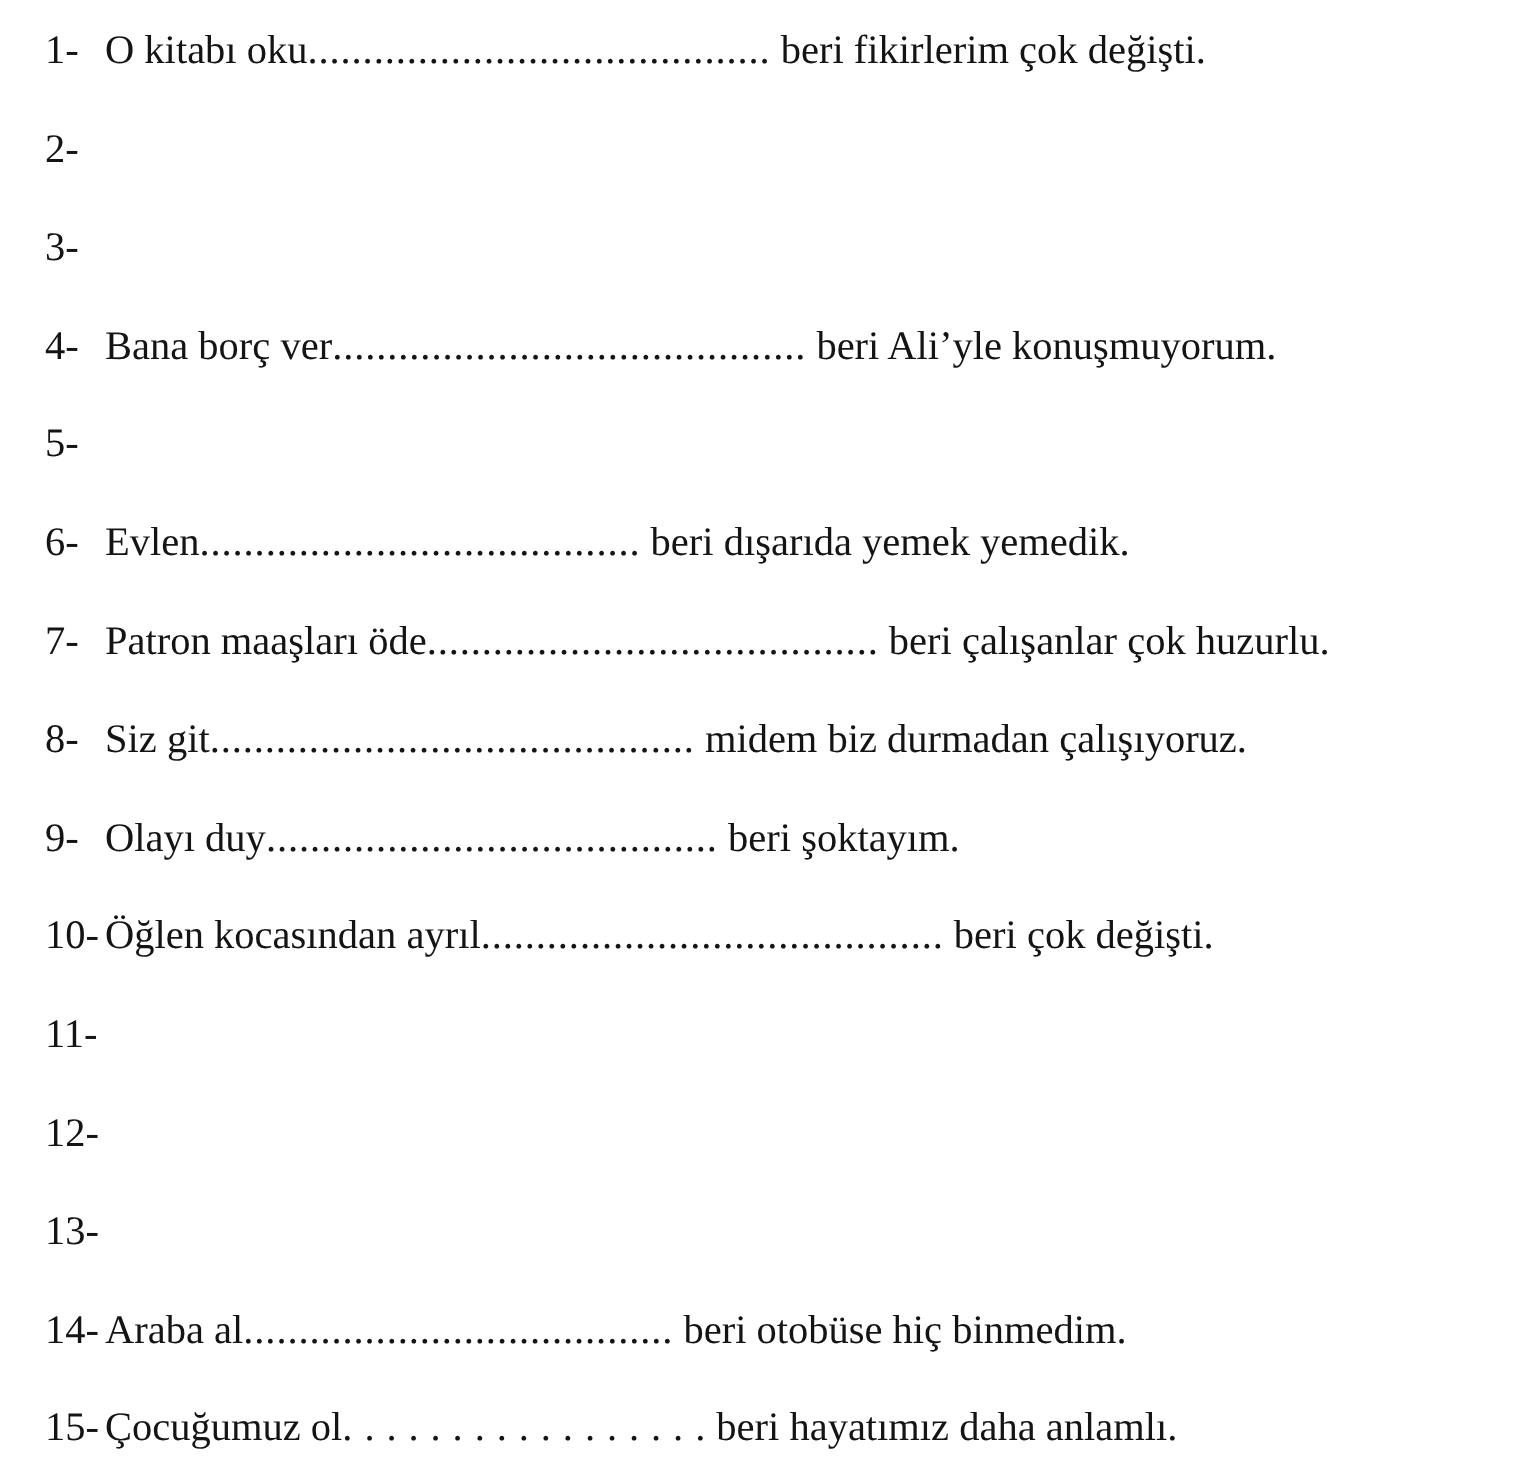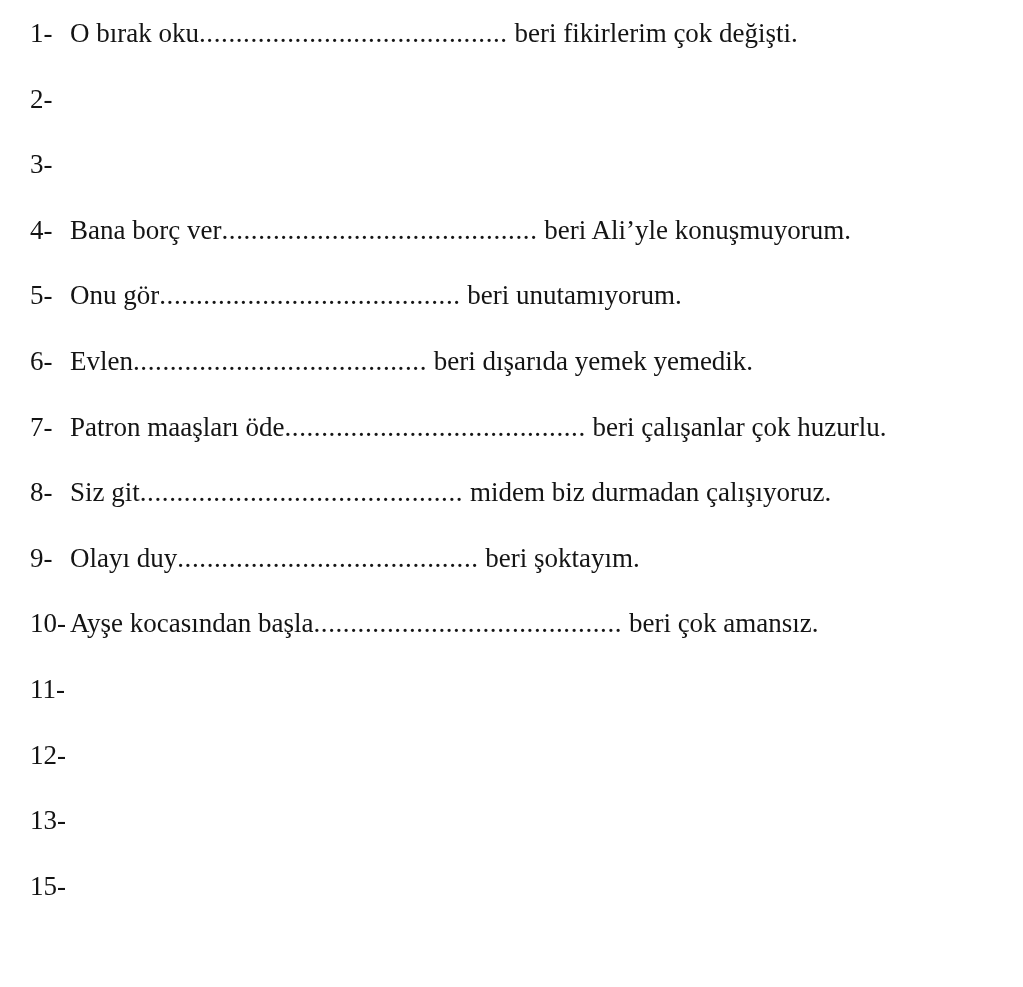--- a/index.html
+++ b/index.html
@@ -37,42 +37,40 @@
     letter-spacing: 0.6px;
   }
 </style>
 </head>
 <body>
 
 <div class="sheet">
 
   <div class="line">
     <span class="num">1-</span>
-    <span class="text"><span>O bırak oku</span><span class="dots">..........................................</span>
+    <span class="text"><span>O kitabı oku</span><span class="dots">..........................................</span>
       <span>beri fikirlerim çok değişti.</span></span>
   </div>
 
   <div class="line">
     <span class="num">2-</span>
   </div>
 
   <div class="line">
     <span class="num">3-</span>
   </div>
 
   <div class="line">
     <span class="num">4-</span>
     <span class="text"><span>Bana borç ver</span><span class="dots">...........................................</span>
       <span>beri Ali’yle konuşmuyorum.</span></span>
   </div>
 
   <div class="line">
     <span class="num">5-</span>
-    <span class="text"><span>Onu gör</span><span class="dots">.........................................</span>
-      <span>beri unutamıyorum.</span></span>
   </div>
 
   <div class="line">
     <span class="num">6-</span>
     <span class="text"><span>Evlen</span><span class="dots">........................................</span>
       <span>beri dışarıda yemek yemedik.</span></span>
   </div>
 
   <div class="line">
     <span class="num">7-</span>
@@ -87,34 +85,41 @@
   </div>
 
   <div class="line">
     <span class="num">9-</span>
     <span class="text"><span>Olayı duy</span><span class="dots">.........................................</span>
       <span>beri şoktayım.</span></span>
   </div>
 
   <div class="line">
     <span class="num">10-</span>
-    <span class="text"><span>Ayşe kocasından başla</span><span class="dots">..........................................</span>
-      <span>beri çok amansız.</span></span>
+    <span class="text"><span>Öğlen kocasından ayrıl</span><span class="dots">..........................................</span>
+      <span>beri çok değişti.</span></span>
   </div>
 
   <div class="line">
     <span class="num">11-</span>
   </div>
 
   <div class="line">
     <span class="num">12-</span>
   </div>
 
   <div class="line">
     <span class="num">13-</span>
   </div>
 
+  <div class="line">
+    <span class="num">14-</span>
+    <span class="text"><span>Araba al</span><span class="dots">.......................................</span>
+      <span>beri otobüse hiç binmedim.</span></span>
+  </div>
 
   <div class="line">
     <span class="num">15-</span>
+    <span class="text"><span>Çocuğumuz ol</span><span class="dots">. . . . . . . . . . . . . . . . .</span>
+      <span>beri hayatımız daha anlamlı.</span></span>
   </div>
 
 </div>
 
 </body></html>

